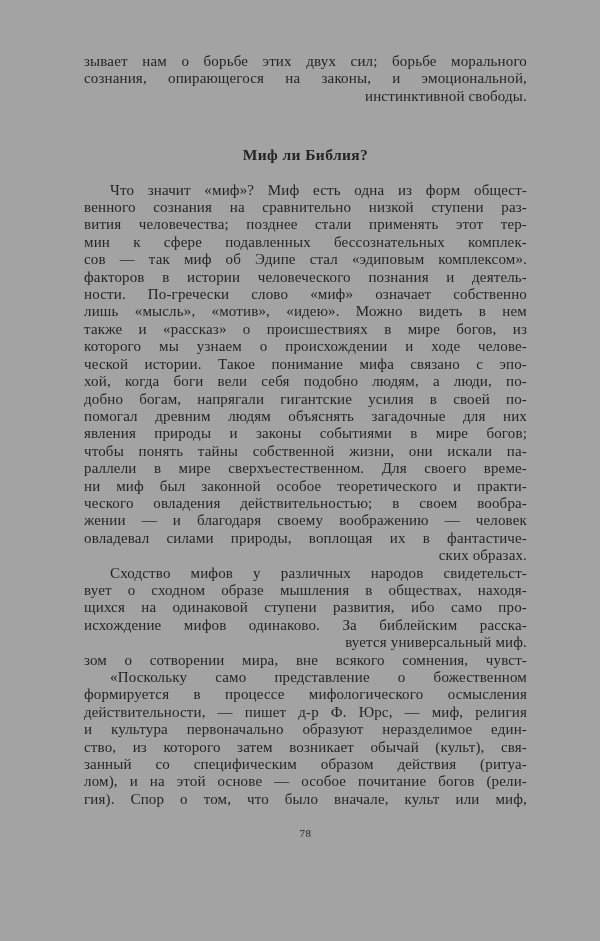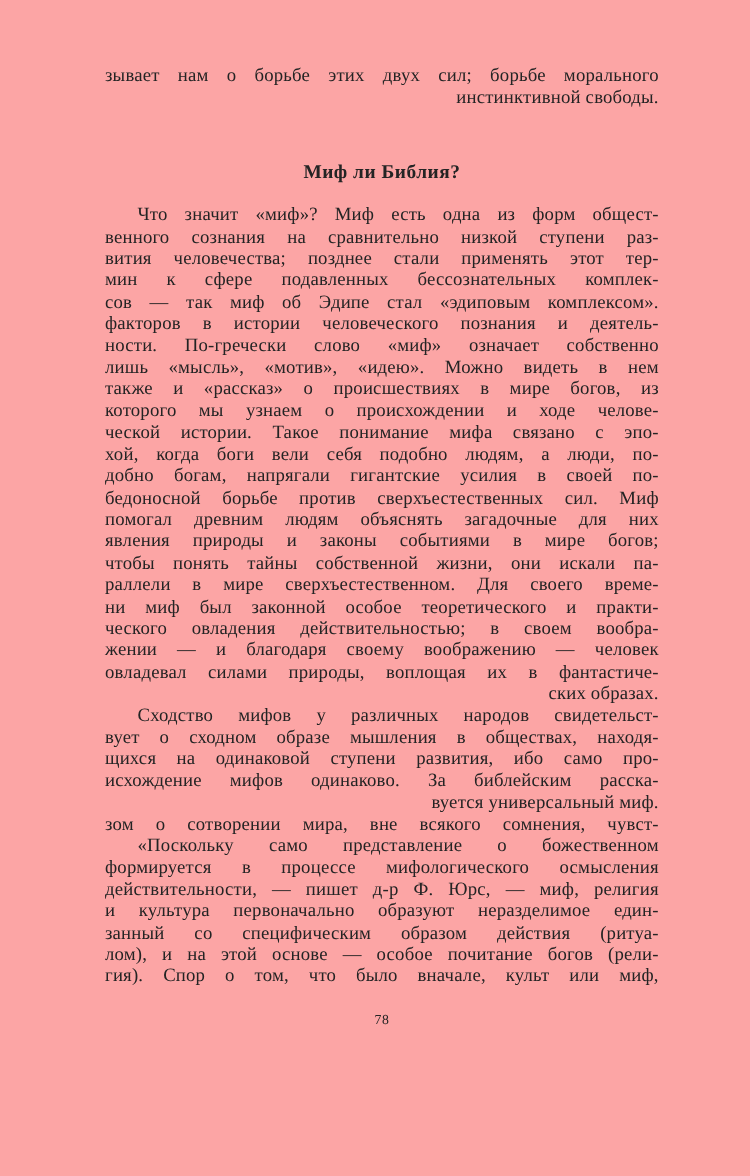--- a/index.html
+++ b/index.html
@@ -50,43 +50,43 @@
   .page-number {
     margin-top: 17px;
     text-align: center;
     font-size: 11px;
     letter-spacing: 0.5px;
   }
 </style>
 </head>
 <body>
 
-<div class="book-page" style="background: #fca5a5; color: rgb(36, 36, 36); text-decoration: underline;">
+<div class="book-page" style="background: #a3a3a3; color: rgb(36, 36, 36); text-decoration: underline;">
   <div class="text-column">
 
     <div class="para">
         <div class="line">зывает нам о борьбе этих двух сил; борьбе морального</div>
+        <div class="line">сознания, опирающегося на законы, и эмоциональной,</div>
         <div class="line plain">инстинктивной свободы.</div>
       </div>
       <div class="section-heading">Миф ли Библия?</div>
       <div class="para">
         <div class="line indent">Что значит «миф»? Миф есть одна из форм общест-</div>
         <div class="line">венного сознания на сравнительно низкой ступени раз-</div>
         <div class="line">вития человечества; позднее стали применять этот тер-</div>
         <div class="line">мин к сфере подавленных бессознательных комплек-</div>
         <div class="line">сов — так миф об Эдипе стал «эдиповым комплексом».</div>
         <div class="line">факторов в истории человеческого познания и деятель-</div>
         <div class="line">ности. По-гречески слово «миф» означает собственно</div>
         <div class="line">лишь «мысль», «мотив», «идею». Можно видеть в нем</div>
         <div class="line">также и «рассказ» о происшествиях в мире богов, из</div>
         <div class="line">которого мы узнаем о происхождении и ходе челове-</div>
         <div class="line">ческой истории. Такое понимание мифа связано с эпо-</div>
         <div class="line">хой, когда боги вели себя подобно людям, а люди, по-</div>
         <div class="line">добно богам, напрягали гигантские усилия в своей по-</div>
-        <div class="line">бедоносной борьбе против сверхъестественных сил. Миф</div>
         <div class="line">помогал древним людям объяснять загадочные для них</div>
         <div class="line">явления природы и законы событиями в мире богов;</div>
         <div class="line">чтобы понять тайны собственной жизни, они искали па-</div>
         <div class="line">раллели в мире сверхъестественном. Для своего време-</div>
         <div class="line">ни миф был законной особое теоретического и практи-</div>
         <div class="line">ческого овладения действительностью; в своем вообра-</div>
         <div class="line">жении — и благодаря своему воображению — человек</div>
         <div class="line">овладевал силами природы, воплощая их в фантастиче-</div>
         <div class="line plain">ских образах.</div>
       </div>
@@ -96,19 +96,20 @@
         <div class="line">щихся на одинаковой ступени развития, ибо само про-</div>
         <div class="line">исхождение мифов одинаково. За библейским расска-</div>
         <div class="line plain">вуется универсальный миф.</div>
         <div class="line">зом о сотворении мира, вне всякого сомнения, чувст-</div>
       </div>
       <div class="para">
         <div class="line indent">«Поскольку само представление о божественном</div>
         <div class="line">формируется в процессе мифологического осмысления</div>
         <div class="line">действительности, — пишет д-р Ф. Юрс, — миф, религия</div>
         <div class="line">и культура первоначально образуют неразделимое един-</div>
+        <div class="line">ство, из которого затем возникает обычай (культ), свя-</div>
         <div class="line">занный со специфическим образом действия (ритуа-</div>
         <div class="line">лом), и на этой основе — особое почитание богов (рели-</div>
         <div class="line">гия). Спор о том, что было вначале, культ или миф,</div>
       </div>
       <div class="page-number">78</div>
   </div>
 </div>
 
 </body></html>

